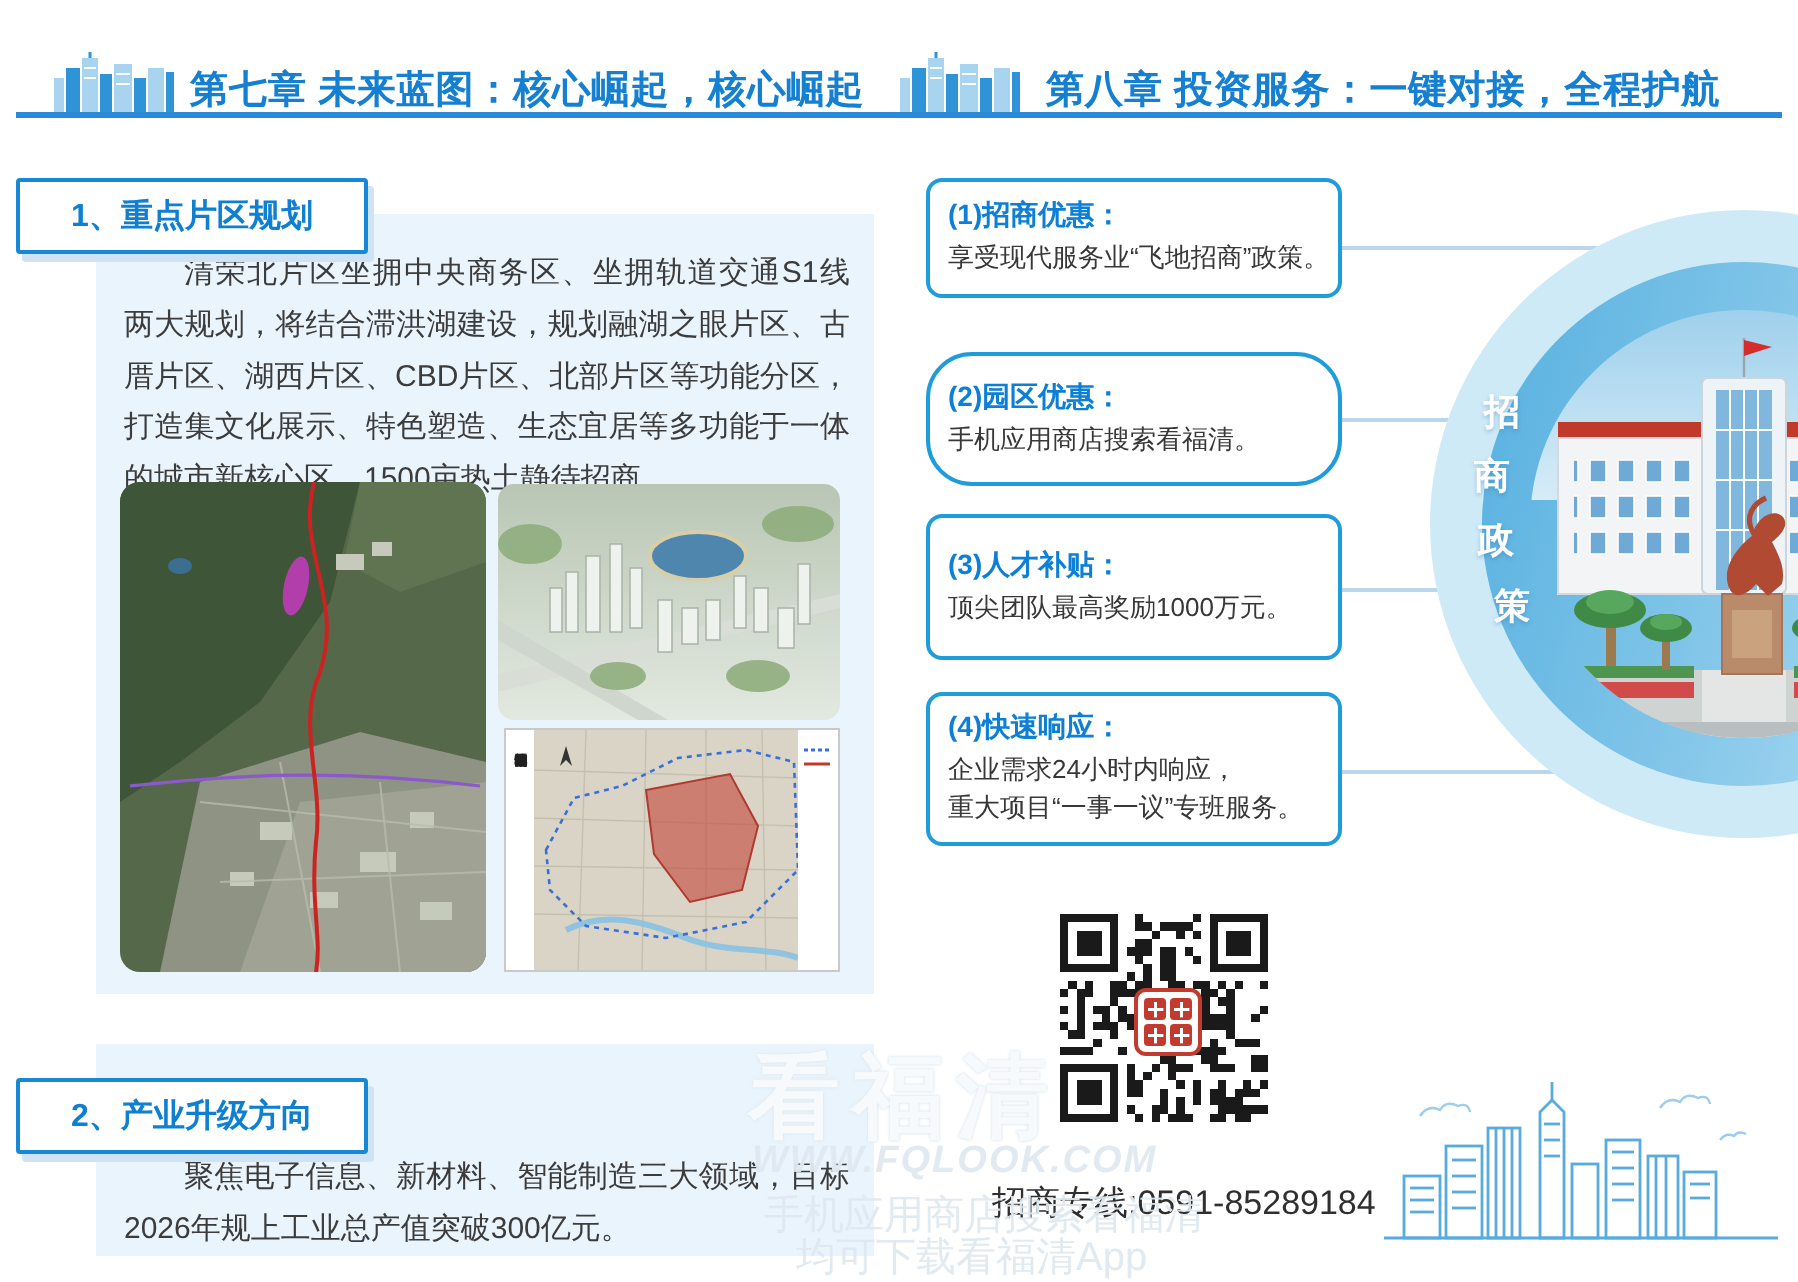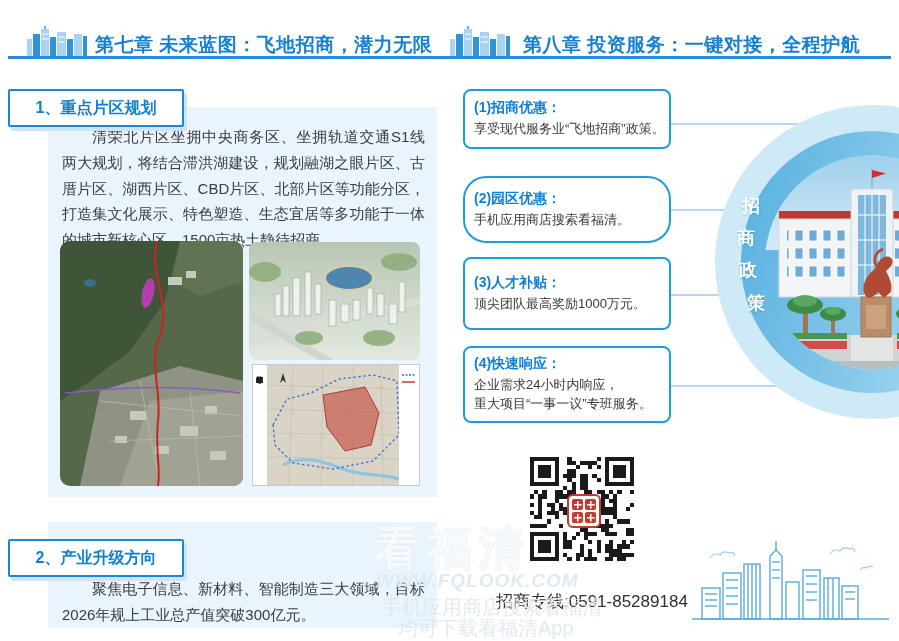--- a/index.html
+++ b/index.html
@@ -78,21 +78,21 @@
         <rect x="56" y="10" width="4" height="21"></rect>
     </g>
     <line x1="18" y1="3" x2="18" y2="0" stroke="#2f93d8" stroke-width="1.5"></line>
     <g stroke="#ffffff" stroke-width="1">
       <line x1="15" y1="8" x2="21" y2="8"></line>
         <line x1="15" y1="13" x2="21" y2="13"></line>
       <line x1="31" y1="11" x2="38" y2="11"></line>
         <line x1="31" y1="16" x2="38" y2="16"></line>
     </g>
   </svg>
-  <div class="abs hdr-title" style="left:95px;top:32px;">第七章 未来蓝图：飞地招商，潜力无限</div>
+  <div class="abs hdr-title" style="left:95px;top:32px;">第七章 未来蓝图：核心崛起，核心崛起</div>
 
   <svg class="abs" style="left:450px;top:26px;" width="62" height="31" viewBox="0 0 62 31">
     <g fill="#a9d4f0">
       <rect x="0" y="13" width="5" height="18"></rect>
         <rect x="14" y="3" width="8" height="28"></rect>
       <rect x="30" y="6" width="9" height="25"></rect>
         <rect x="47" y="8" width="8" height="23"></rect>
     </g>
     <g fill="#2f93d8">
       <rect x="6" y="8" width="7" height="23"></rect>

